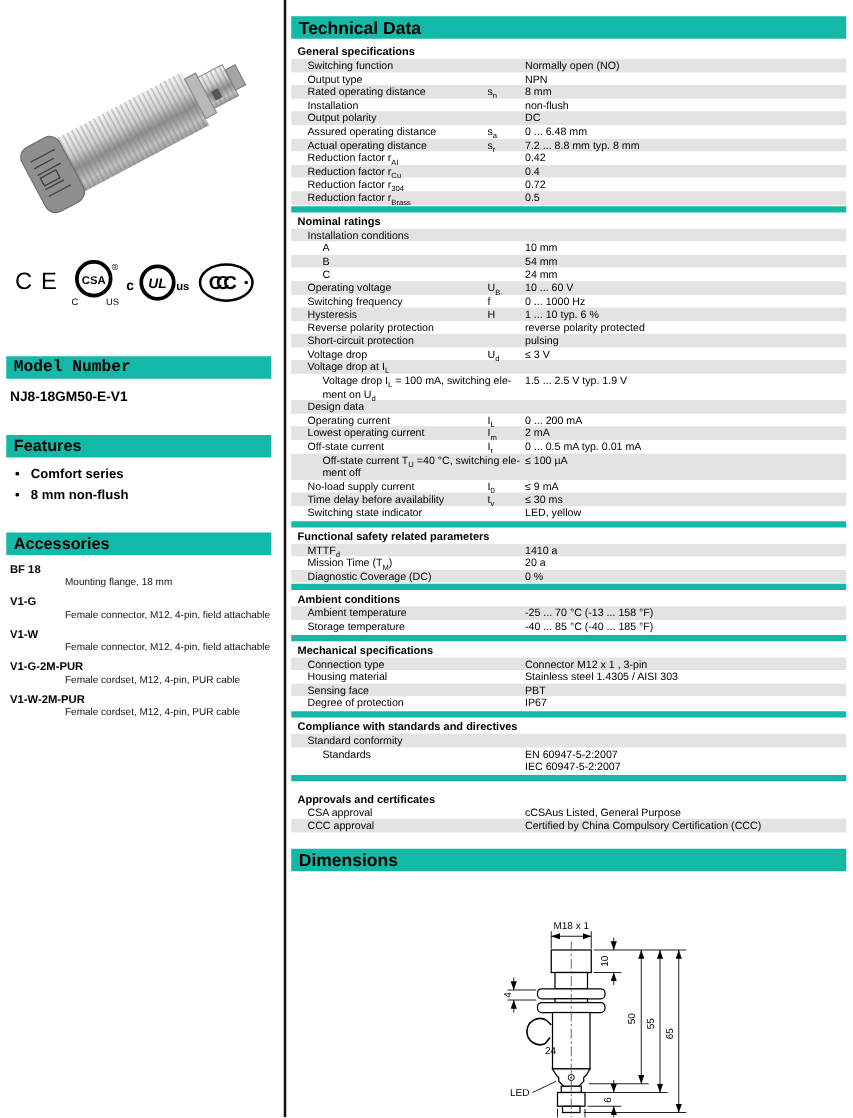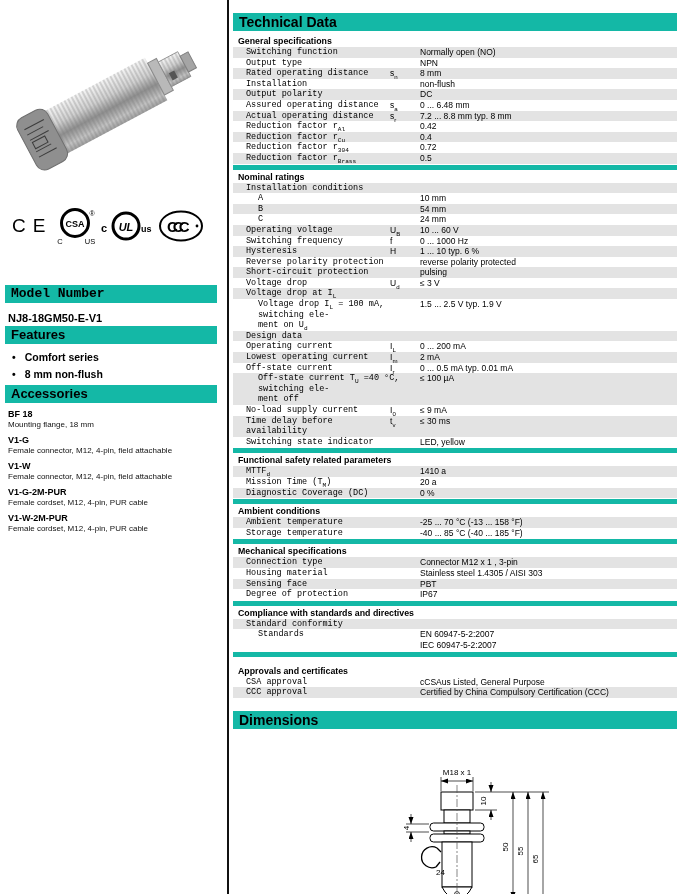--- a/index.html
+++ b/index.html
@@ -8,40 +8,40 @@
   .divider{position:absolute;left:227px;top:0;width:2px;height:894px;background:#111;}
 
   
   .left-col{position:absolute;left:0;top:0;width:222px;}
   .photo-box{height:190px;margin:8px 6px 0 6px;position:relative;}
   .cert-row{display:flex;align-items:center;justify-content:space-between;
             margin:6px 14px 0 12px;height:44px;}
   .ce-text{font-size:19px;letter-spacing:7px;font-weight:500;}
   .bar{background:#14b8a6;font-weight:bold;font-size:13px;line-height:14px;
        padding:2px 0 2px 6px;margin:0 5px 0 5px;}
-  .left-col .bar{margin-top:2px;}
+  .left-col .bar{margin-top:24px;}
   .left-col .bar.first-bar{margin-top:37px;font-family:Liberation Mono, monospace;}
   .model-no{font-weight:bold;font-size:11px;margin:9px 0 0 8px;}
   ul.features{list-style:none;margin:7px 0 0 0;padding:0 0 0 12px;}
   ul.features li{display:flex;gap:9px;font-weight:bold;font-size:10.5px;margin-bottom:5px;}
   .accessories{margin:4px 0 0 8px;}
   .acc-name{font-weight:bold;font-size:9px;margin-top:6px;}
-  .acc-desc{font-size:8px;margin-top:1px;color:#111;}
+  .acc-desc{font-size:8px;margin-top:1px;color:#111;margin-left:44px;}
 
   
   .right-col{position:absolute;left:233px;top:0;width:444px;}
   .right-col .bar{margin:13px 0 0 0;font-size:14px;}
   .tech-table{margin-top:3px;}
   .t-sec{font-weight:bold;font-size:8.8px;line-height:10px;padding:2px 0 1px 5px;
          border-top:5px solid #14b8a6;margin-top:1px;}
   .t-sec.first{border-top:none;margin-top:0;}
   .t-sec.gap{padding-top:9px;}
   .t-row{display:flex;align-items:flex-start;font-size:8.5px;line-height:10.6px;}
   .t-row.shade{background:#e3e3e3;}
-  .t-label{width:157px;padding-left:13px;box-sizing:border-box;flex:none;font-family:Liberation Mono, monospace;}
+  .t-label{width:157px;padding-left:13px;box-sizing:border-box;flex:none;}
   .t-label.i2{padding-left:25px;}
   .t-label.wide{width:187px;}
   .t-sym{width:30px;flex:none;}
   .t-val{flex:1;}
   sub{font-size:0.72em;line-height:0;}
   .dim-wrap{margin-top:6px;}
   svg text{font-family:"Liberation Sans", sans-serif;}
 </style>
 </head>
 <body>

